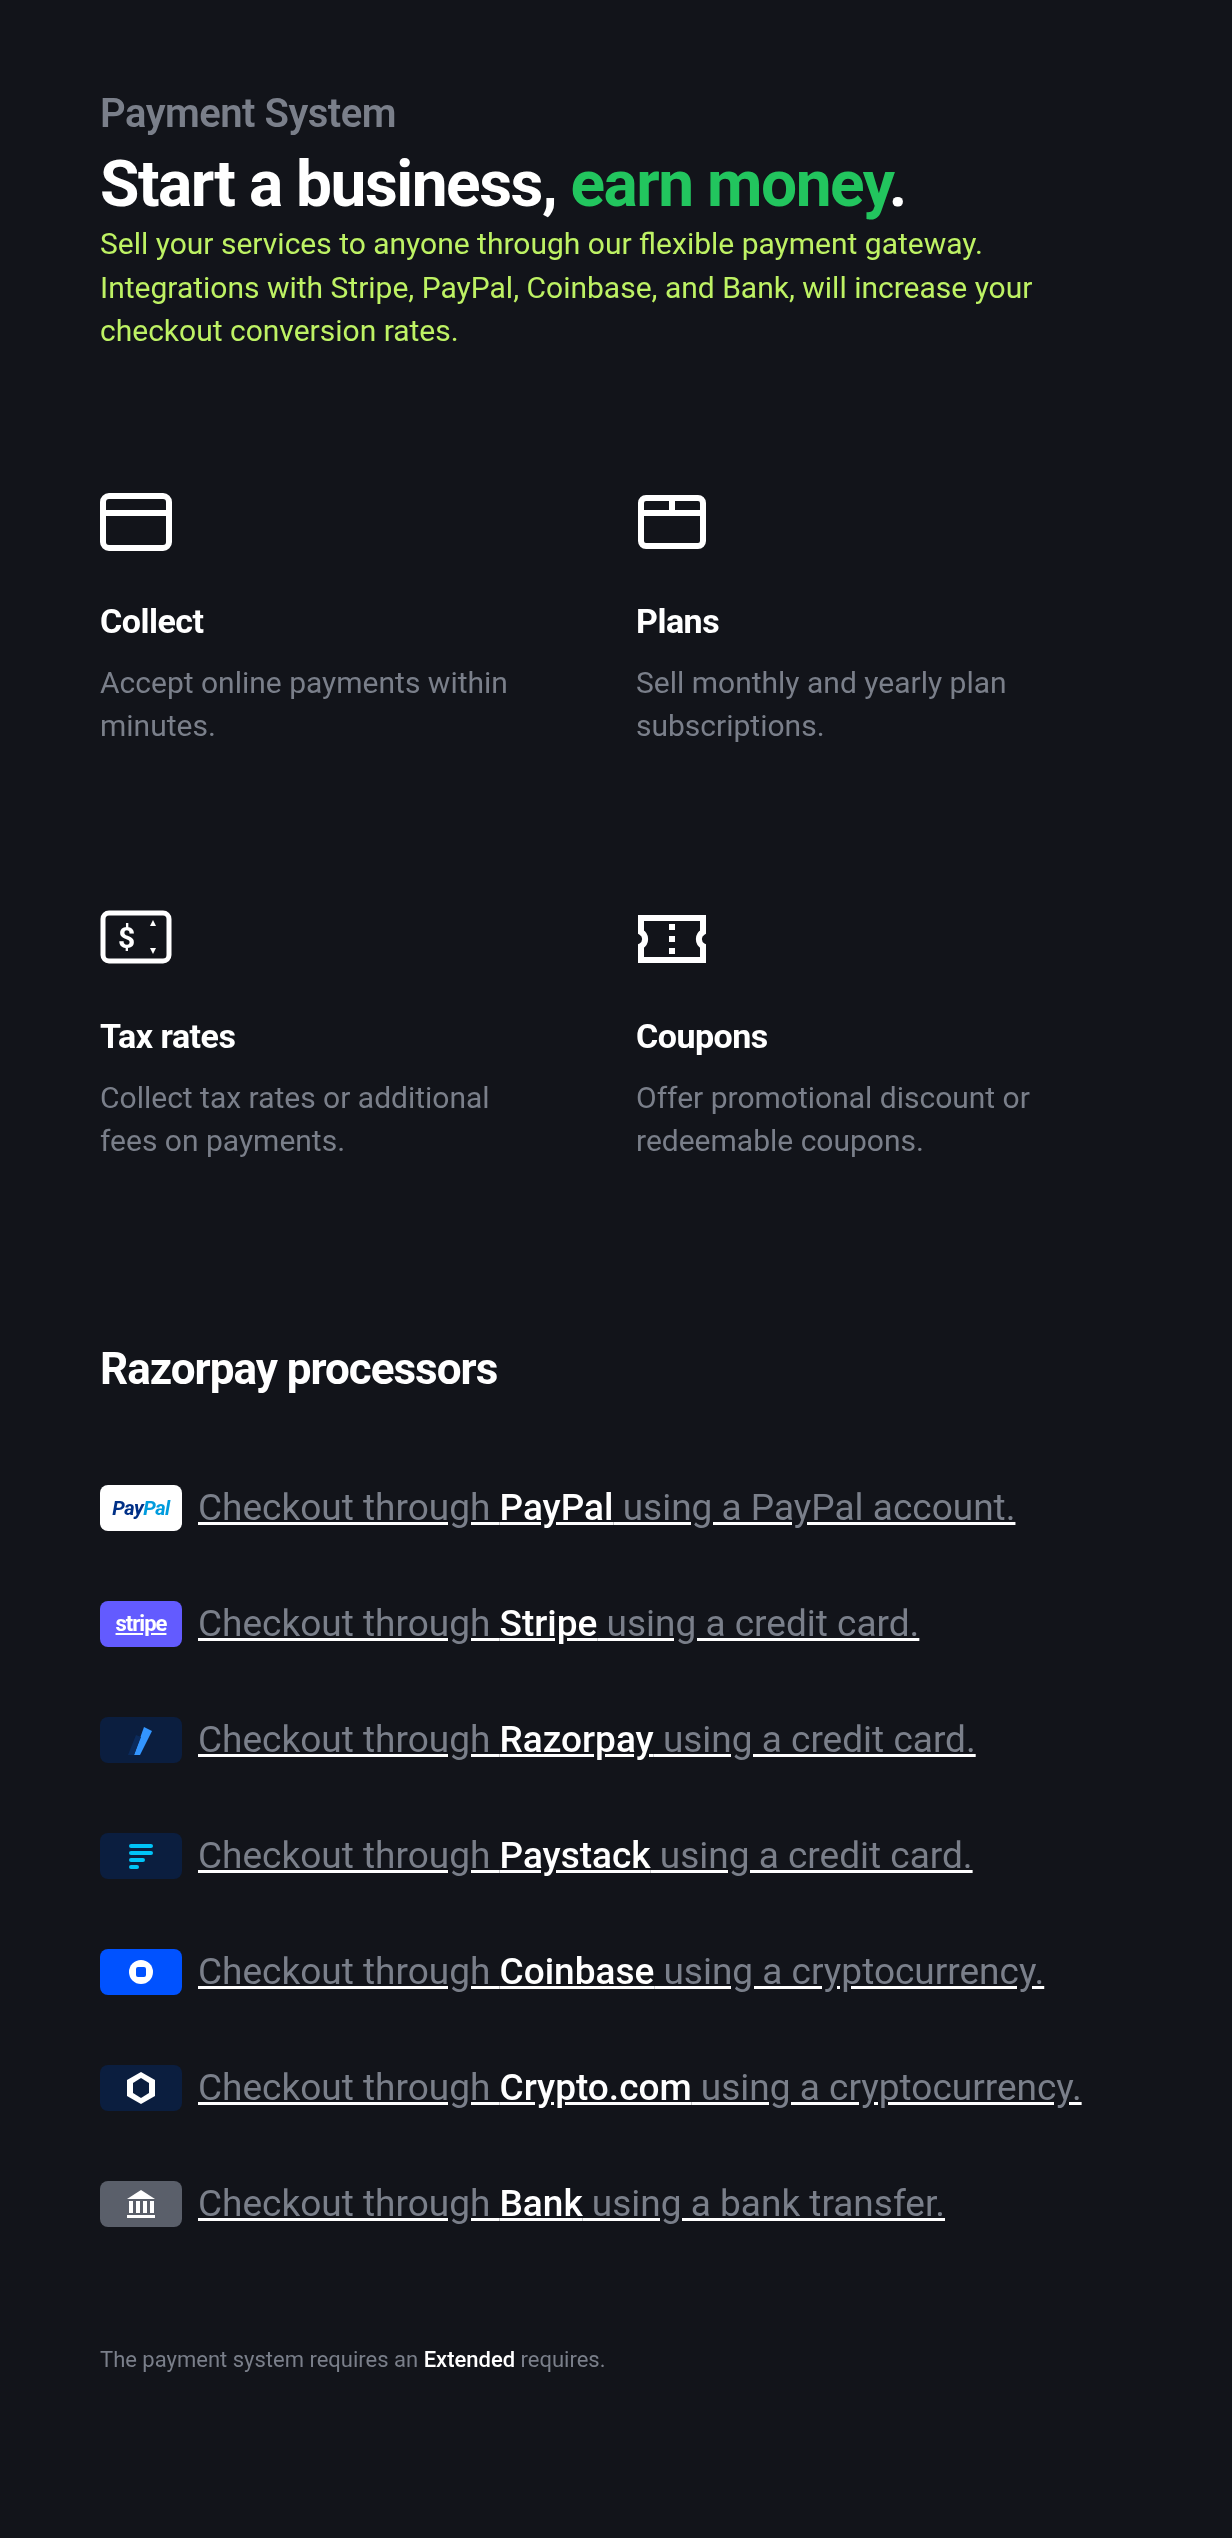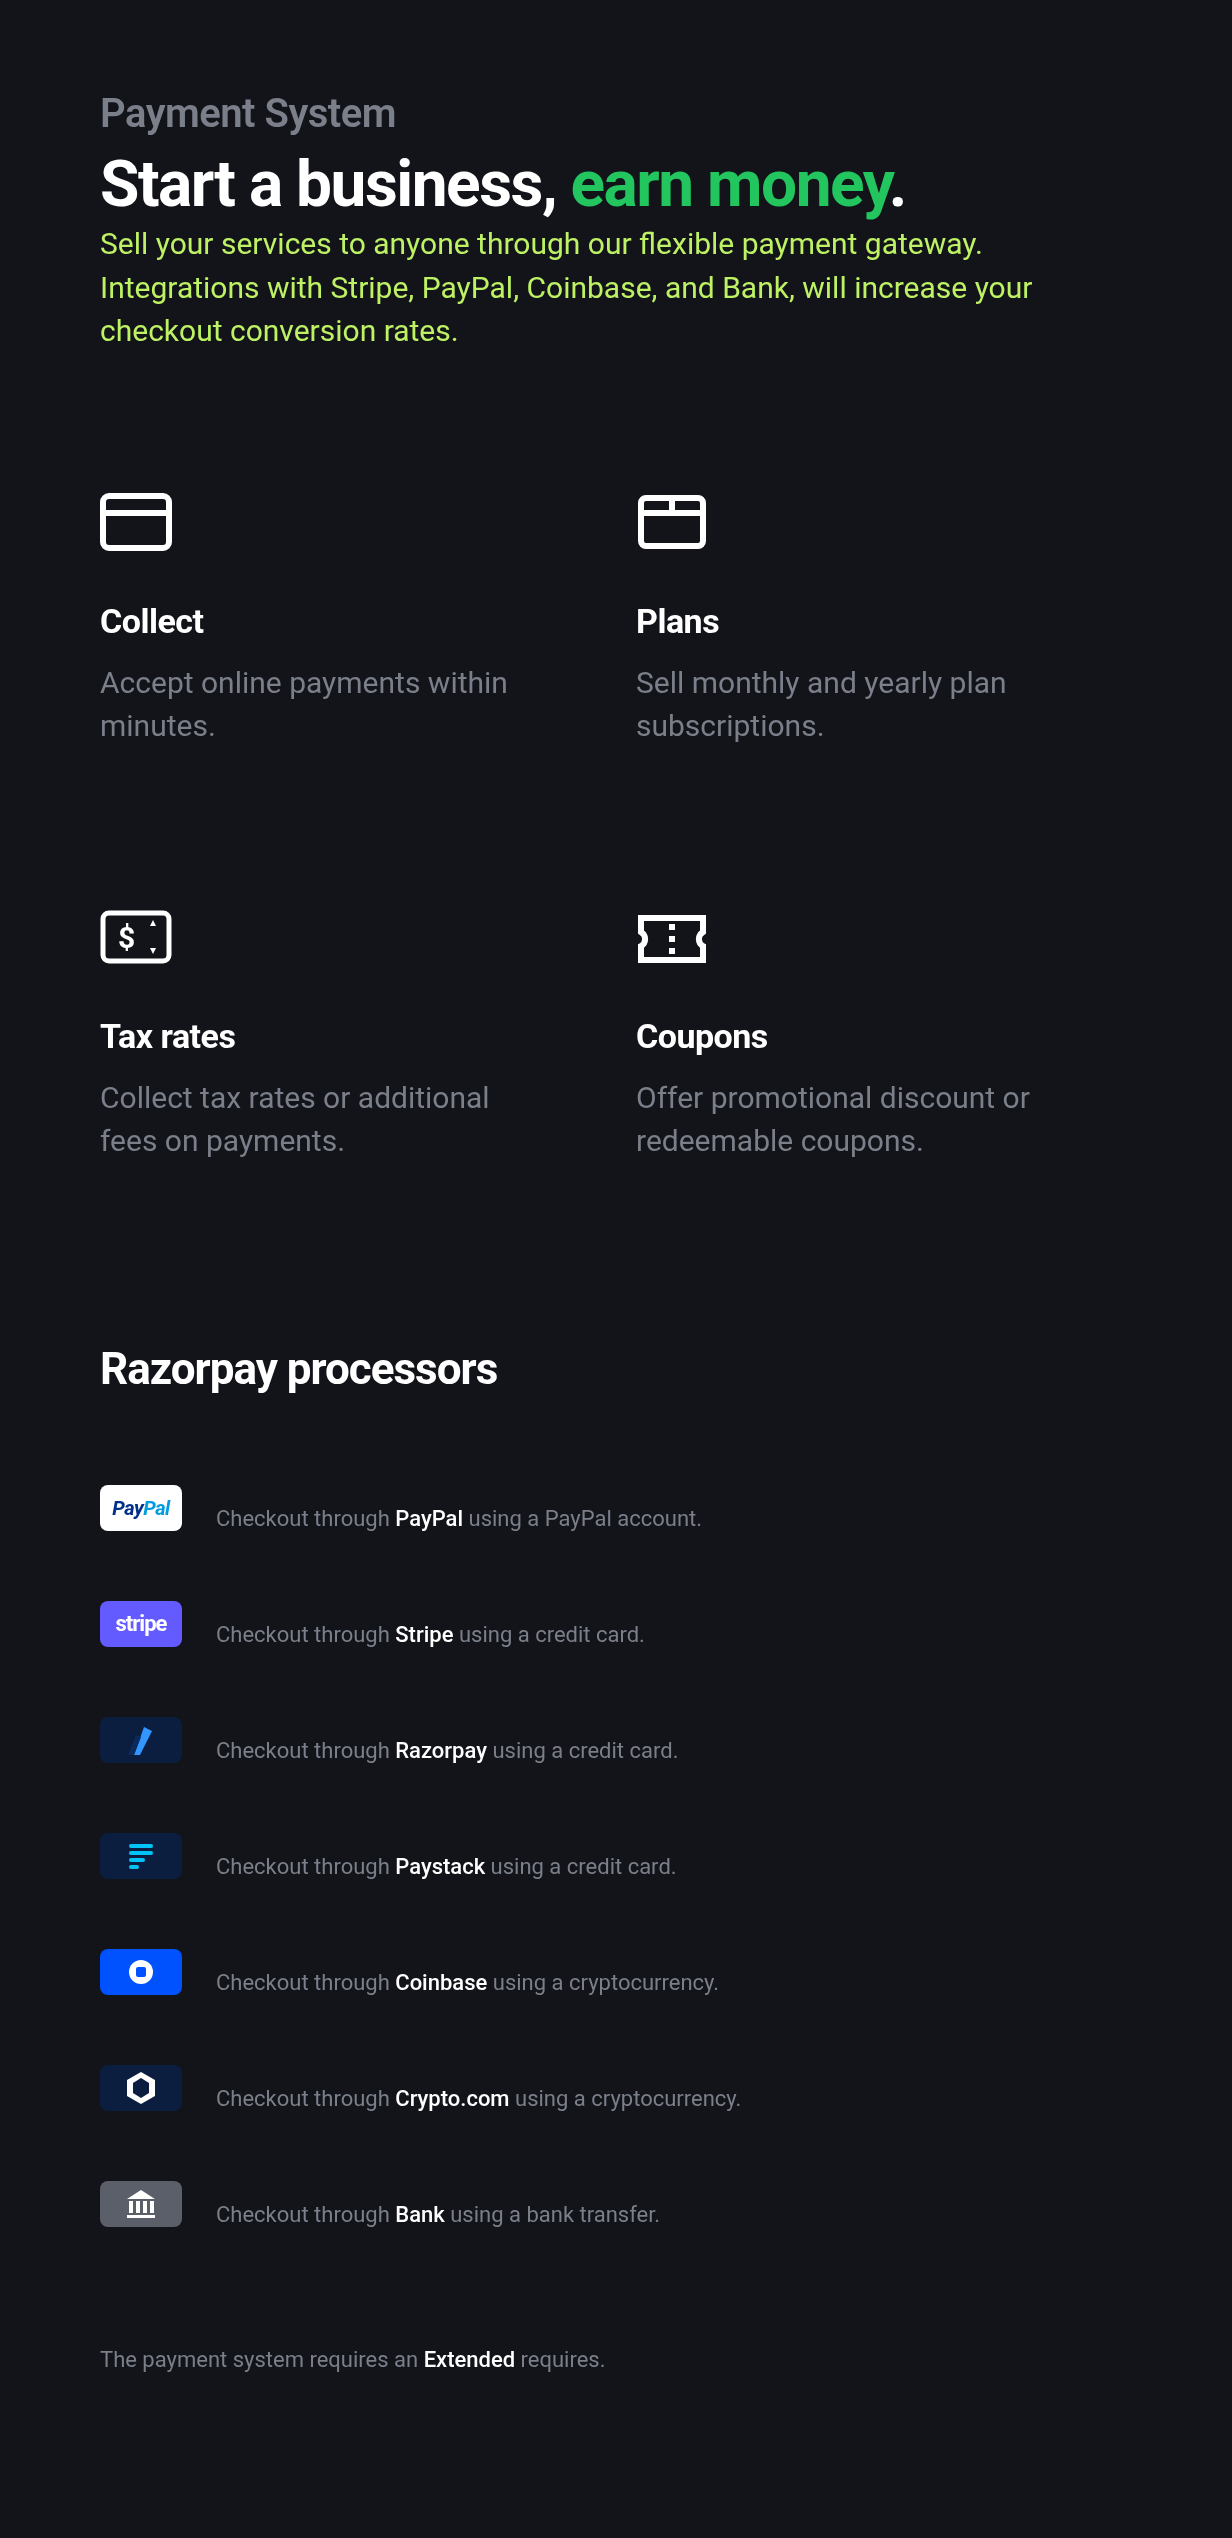--- a/index.html
+++ b/index.html
@@ -59,36 +59,37 @@
   }
   .section-title {
     font-size: 44px;
     font-weight: 700;
     letter-spacing: -1px;
     margin-bottom: 90px;
   }
   .processors { display: flex; flex-direction: column; gap: 70px; margin-bottom: 120px;}
   .processor-row {
     display: flex;
-    align-items: flex-end;
-    gap: 34px;
+    align-items: center;
+    gap: 16px;
+    text-decoration: underline;
   }
   .logo-badge {
     width: 82px;
     height: 46px;
     border-radius: 8px;
     display: flex;
     align-items: center;
     justify-content: center;
     flex-shrink: 0;
     font-weight: 700;
   }
   .processor-text {
     color: #7a7f8a;
-    font-size: 22px;
+    font-size: 37px;
   }
   .processor-text strong { color: #fff; font-weight: 500; }
   .footnote {
     color: #7a7f8a;
     font-size: 22px;
   }
   .footnote strong { color: #fff; font-weight: 500; }
 
   
   .badge-paypal { background:#fff; font-style: italic; font-size:20px; letter-spacing:-0.5px;}

